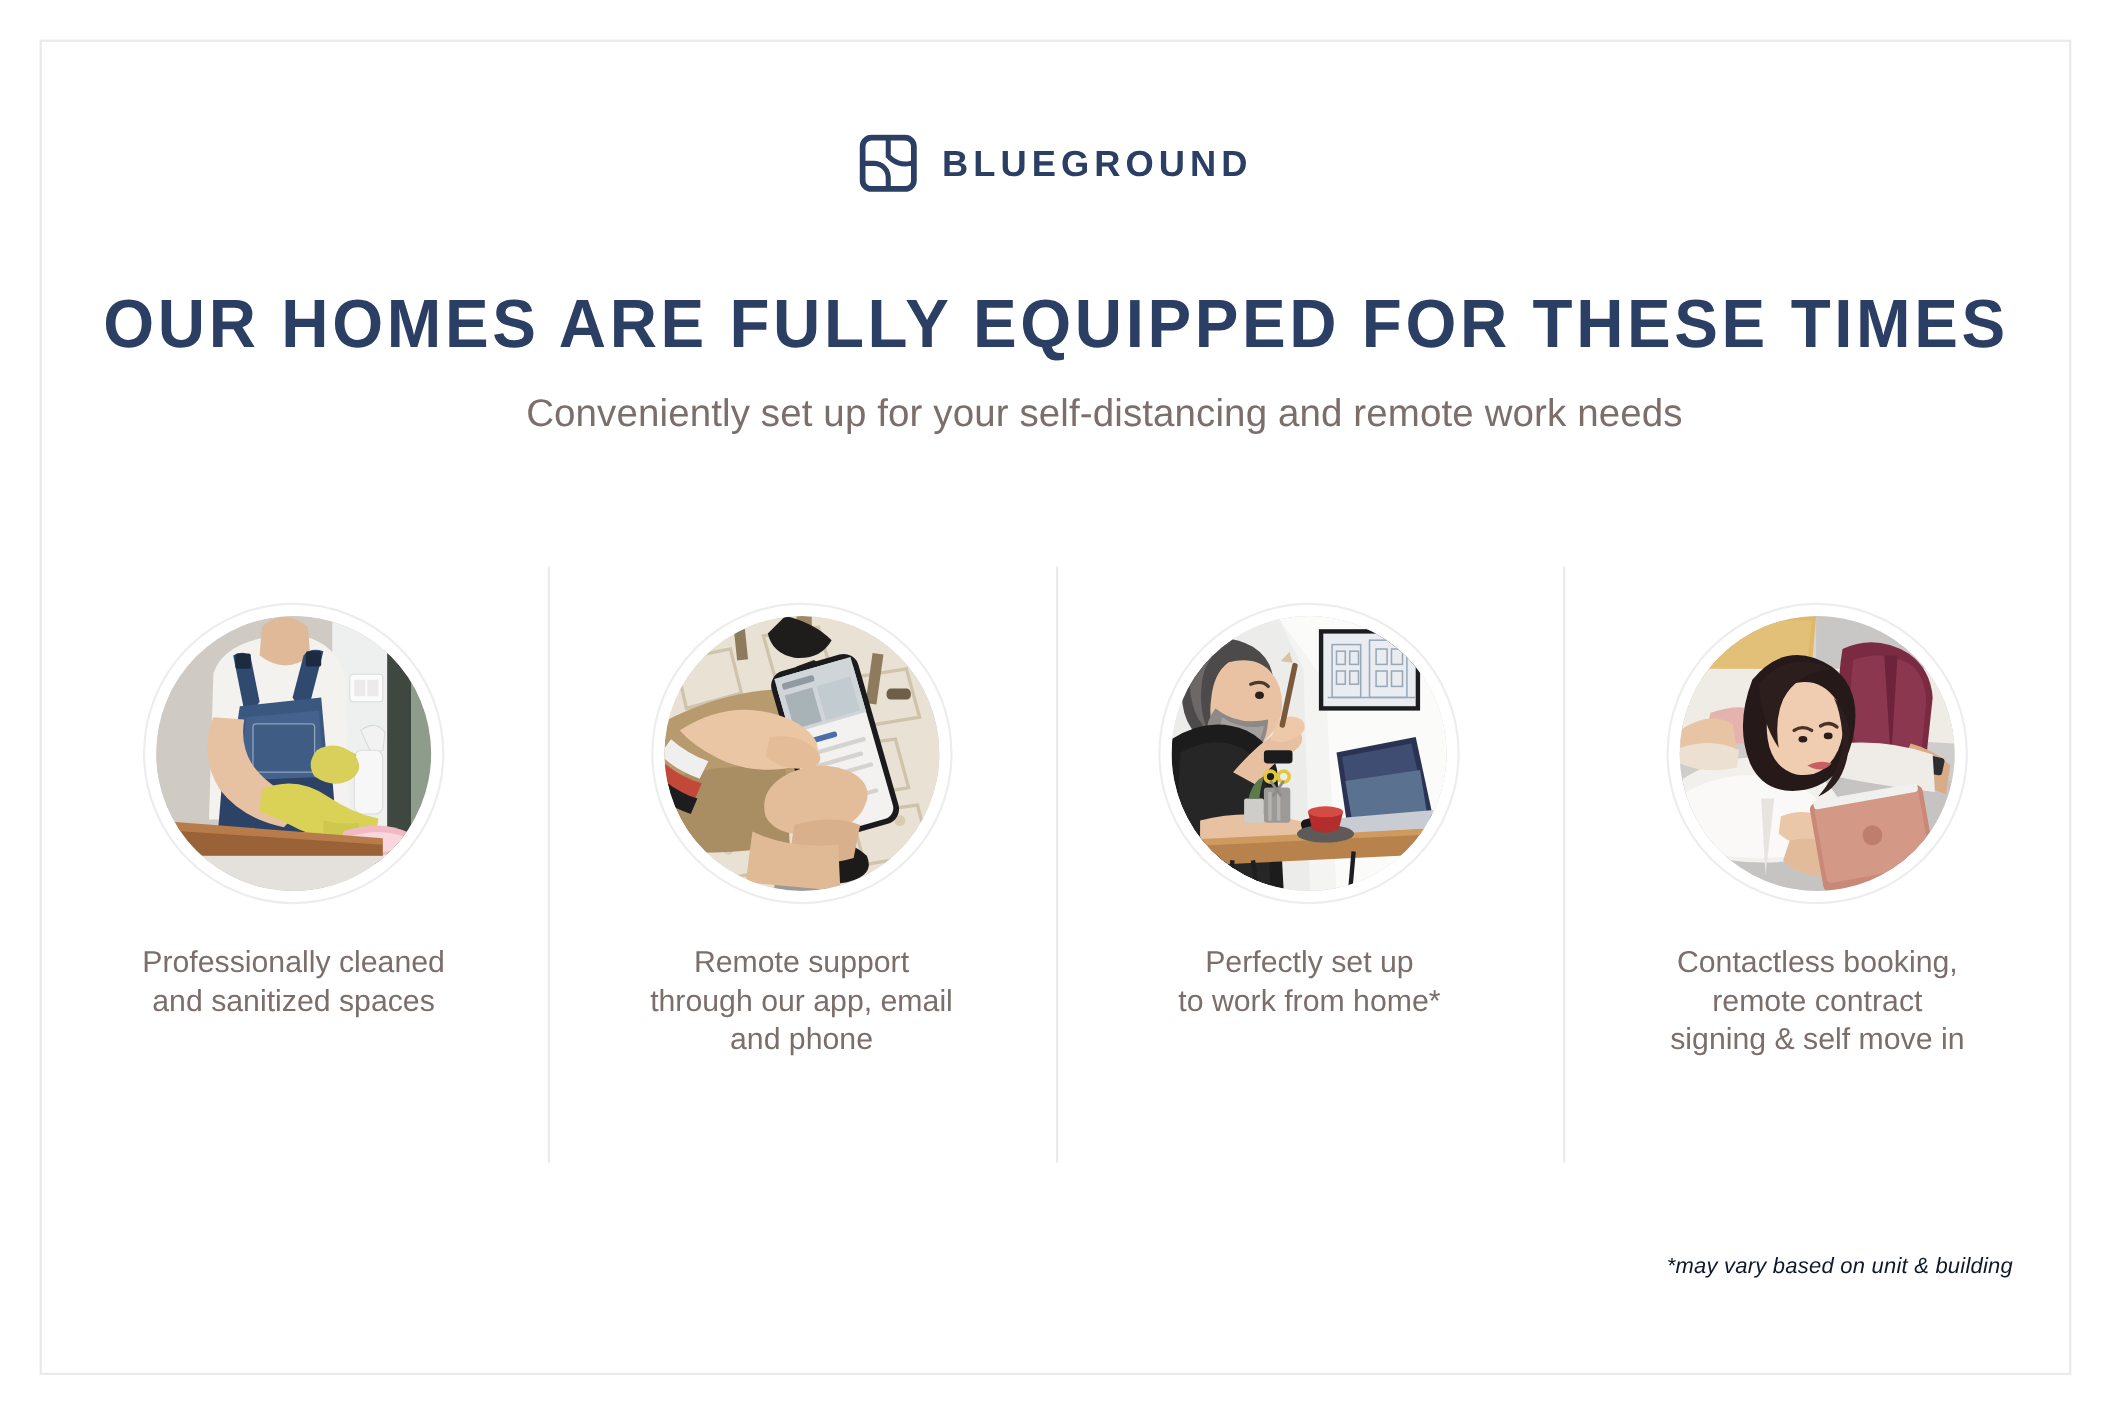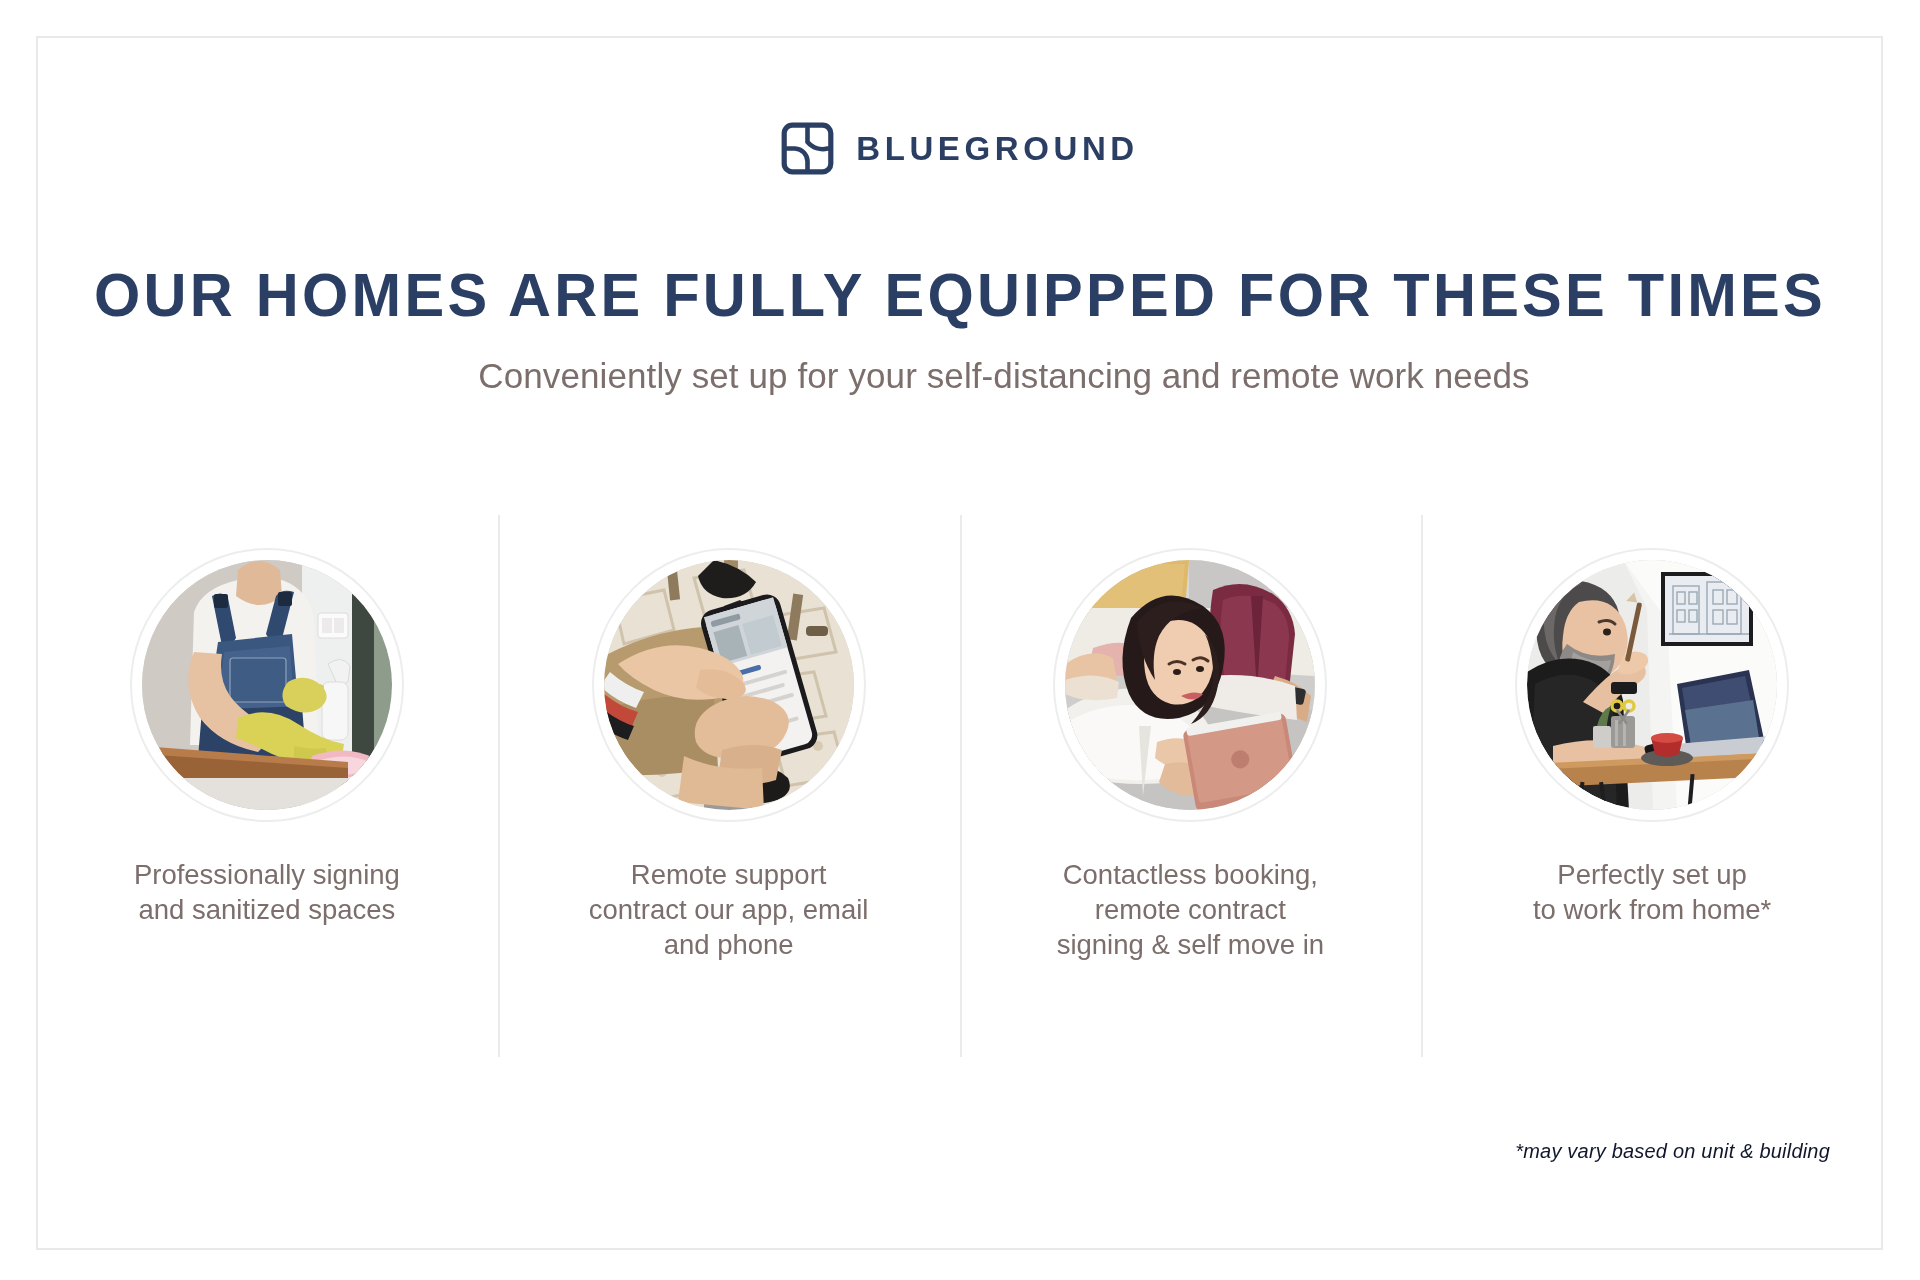--- a/index.html
+++ b/index.html
@@ -233,21 +233,21 @@
               <path d="M170 196 q34 -12 62 2 q-6 18 -30 20 q-24 2 -34 -8 z" fill="#f0b9c4"></path>
               <path d="M178 200 q28 -8 50 2 q-6 12 -26 13 q-18 1 -26 -7 z" fill="#f7d6dd"></path>
 
               <path d="M0 190 L206 206 L206 226 L0 216 Z" fill="#9a6337"></path>
               <path d="M0 186 L206 202 L206 208 L0 194 Z" fill="#b87c4a"></path>
               <rect x="0" y="218" width="250" height="32" fill="#e4e0db"></rect>
             </g>
           </svg>
         </div>
       </div>
-      <div class="caption">Professionally signing
+      <div class="caption">Professionally cleaned
 and sanitized spaces</div>
     </div>
 
     <div class="feature">
       <div class="photo-ring">
         <div class="photo">
           <svg viewBox="0 0 250 250" xmlns="http://www.w3.org/2000/svg">
             <defs>
               <clipPath id="c2">
                   <circle cx="125" cy="125" r="125"></circle>
@@ -308,88 +308,22 @@
               <path d="M96 110 q28 -4 44 14 q6 10 -8 14 q-22 4 -40 -10 z" fill="#e4bc97"></path>
 
               <path d="M6 112 q16 14 34 20 l-8 16 q-22 -8 -36 -22 z" fill="#efefef"></path>
               <path d="M0 134 q18 14 34 18 l-6 14 q-20 -6 -34 -18 z" fill="#c2483a"></path>
               <path d="M0 150 q16 12 30 16 l-6 14 q-18 -6 -30 -16 z" fill="#1d1d1f"></path>
             </g>
           </svg>
         </div>
       </div>
       <div class="caption">Remote support
-contract our app, email
+through our app, email
 and phone</div>
-    </div>
-
-    <div class="feature">
-      <div class="photo-ring">
-        <div class="photo">
-          <svg viewBox="0 0 250 250" xmlns="http://www.w3.org/2000/svg">
-            <defs>
-              <clipPath id="c3">
-                  <circle cx="125" cy="125" r="125"></circle>
-                </clipPath>
-            </defs>
-            <g clip-path="url(#c3)">
-              <rect x="0" y="0" width="250" height="250" fill="#d9d7d6"></rect>
-
-              <path d="M14 0 L124 0 L120 48 L18 58 Z" fill="#dfb968"></path>
-              <path d="M18 4 L120 4 L116 44 L22 52 Z" fill="#e3c078"></path>
-              <rect x="124" y="0" width="126" height="62" fill="#c9c7c6"></rect>
-
-              <rect x="0" y="48" width="250" height="120" fill="#efece6"></rect>
-              <path d="M0 120 q80 -14 250 -4 l0 134 L0 250 Z" fill="#cfcdcb"></path>
-              <path d="M0 150 q90 -12 250 0 l0 100 L0 250 Z" fill="#c6c4c2"></path>
-
-              <path d="M28 88 q34 -12 52 4 l-4 20 q-30 10 -52 -6 z" fill="#e4b3ae"></path>
-
-              <path d="M148 30 q30 -14 60 4 q20 14 22 40 l-6 56 q-38 12 -74 -6 q-10 -46 -2 -94 z" fill="#7a2b42"></path>
-              <path d="M158 40 q26 -10 52 4 q14 12 14 34 l-4 44 q-30 10 -60 -4 q-8 -40 -2 -78 z" fill="#8c3750"></path>
-              <path d="M186 36 l6 96 l6 -96 z" fill="#6d2339"></path>
-              <path d="M210 116 q22 6 36 20 l-4 26 q-28 -10 -42 -24 z" fill="#d8ac86"></path>
-              <rect x="206" y="126" width="34" height="16" rx="3" fill="#2e2e30" transform="rotate(12 223 134)"></rect>
-              <path d="M146 116 q44 -4 84 10 l2 34 q-52 -6 -90 -14 z" fill="#efece8"></path>
-
-              <path d="M0 150 q44 -30 96 -18 q34 8 48 34 l-6 50 q-70 18 -138 -4 z" fill="#f2f0ec"></path>
-              <path d="M6 160 q40 -22 84 -12 q30 8 42 28 l-4 38 q-66 14 -124 -4 z" fill="#faf9f7"></path>
-              <path d="M74 166 l4 70 l8 -70 z" fill="#e7e4df"></path>
-
-              <path d="M0 104 q26 -18 48 -6 l4 22 q-28 12 -52 4 z" fill="#e8c3a4"></path>
-              <path d="M0 120 q30 -10 54 2 l-2 16 q-30 6 -52 -4 z" fill="#ece0d2"></path>
-
-              <path d="M66 58 q32 -38 72 -12 q28 20 20 62 q-8 42 -44 50 q-36 6 -50 -24 q-14 -34 2 -76 z" fill="#26191a"></path>
-
-              <path d="M90 66 q34 -16 52 10 q12 22 2 46 q-12 26 -38 22 q-22 -6 -26 -32 q-4 -28 10 -46 z" fill="#f0cdb0"></path>
-              <path d="M104 104 q8 -5 16 0" stroke="#4a3226" stroke-width="3" fill="none" stroke-linecap="round"></path>
-              <path d="M128 100 q8 -5 15 1" stroke="#4a3226" stroke-width="3" fill="none" stroke-linecap="round"></path>
-              <ellipse cx="112" cy="112" rx="4" ry="3" fill="#2b1d17"></ellipse>
-              <ellipse cx="135" cy="109" rx="4" ry="3" fill="#2b1d17"></ellipse>
-              <path d="M116 136 q12 -6 22 -2 q-8 10 -22 2 z" fill="#c95f62"></path>
-
-              <path d="M72 62 q26 -32 66 -14 q-32 4 -44 28 q-8 18 -4 44 q-16 -24 -18 -58 z" fill="#2d1e1e"></path>
-              <path d="M140 74 q20 22 12 56 q-6 26 -26 34 q24 -28 22 -56 q-2 -22 -8 -34 z" fill="#2d1e1e"></path>
-
-              <path d="M92 182 q26 -10 48 6 q10 10 -2 18 q-26 10 -48 -8 z" fill="#eac7a8"></path>
-              <path d="M100 204 q26 -6 44 8 l-6 24 q-30 2 -44 -14 z" fill="#e2bb9a"></path>
-
-              <g transform="rotate(-10 172 204)">
-                <rect x="124" y="162" width="104" height="82" rx="6" fill="#c98878"></rect>
-                <rect x="128" y="166" width="96" height="70" rx="4" fill="#d39886"></rect>
-                <rect x="128" y="160" width="96" height="8" rx="3" fill="#f0f0ee"></rect>
-                <circle cx="176" cy="200" r="9" fill="#bd7e6f"></circle>
-              </g>
-            </g>
-          </svg>
-        </div>
-      </div>
-      <div class="caption">Contactless booking,
-remote contract
-signing &amp; self move in</div>
     </div>
 
     <div class="feature">
       <div class="photo-ring">
         <div class="photo">
           <svg viewBox="0 0 250 250" xmlns="http://www.w3.org/2000/svg">
             <defs>
               <clipPath id="c4">
                   <circle cx="125" cy="125" r="125"></circle>
                 </clipPath>
@@ -468,17 +402,83 @@
 
               <path d="M0 236 q30 -10 62 -2 l0 16 L0 250 Z" fill="#8e8d8b"></path>
             </g>
           </svg>
         </div>
       </div>
       <div class="caption">Perfectly set up
 to work from home*</div>
     </div>
 
+    <div class="feature">
+      <div class="photo-ring">
+        <div class="photo">
+          <svg viewBox="0 0 250 250" xmlns="http://www.w3.org/2000/svg">
+            <defs>
+              <clipPath id="c3">
+                  <circle cx="125" cy="125" r="125"></circle>
+                </clipPath>
+            </defs>
+            <g clip-path="url(#c3)">
+              <rect x="0" y="0" width="250" height="250" fill="#d9d7d6"></rect>
+
+              <path d="M14 0 L124 0 L120 48 L18 58 Z" fill="#dfb968"></path>
+              <path d="M18 4 L120 4 L116 44 L22 52 Z" fill="#e3c078"></path>
+              <rect x="124" y="0" width="126" height="62" fill="#c9c7c6"></rect>
+
+              <rect x="0" y="48" width="250" height="120" fill="#efece6"></rect>
+              <path d="M0 120 q80 -14 250 -4 l0 134 L0 250 Z" fill="#cfcdcb"></path>
+              <path d="M0 150 q90 -12 250 0 l0 100 L0 250 Z" fill="#c6c4c2"></path>
+
+              <path d="M28 88 q34 -12 52 4 l-4 20 q-30 10 -52 -6 z" fill="#e4b3ae"></path>
+
+              <path d="M148 30 q30 -14 60 4 q20 14 22 40 l-6 56 q-38 12 -74 -6 q-10 -46 -2 -94 z" fill="#7a2b42"></path>
+              <path d="M158 40 q26 -10 52 4 q14 12 14 34 l-4 44 q-30 10 -60 -4 q-8 -40 -2 -78 z" fill="#8c3750"></path>
+              <path d="M186 36 l6 96 l6 -96 z" fill="#6d2339"></path>
+              <path d="M210 116 q22 6 36 20 l-4 26 q-28 -10 -42 -24 z" fill="#d8ac86"></path>
+              <rect x="206" y="126" width="34" height="16" rx="3" fill="#2e2e30" transform="rotate(12 223 134)"></rect>
+              <path d="M146 116 q44 -4 84 10 l2 34 q-52 -6 -90 -14 z" fill="#efece8"></path>
+
+              <path d="M0 150 q44 -30 96 -18 q34 8 48 34 l-6 50 q-70 18 -138 -4 z" fill="#f2f0ec"></path>
+              <path d="M6 160 q40 -22 84 -12 q30 8 42 28 l-4 38 q-66 14 -124 -4 z" fill="#faf9f7"></path>
+              <path d="M74 166 l4 70 l8 -70 z" fill="#e7e4df"></path>
+
+              <path d="M0 104 q26 -18 48 -6 l4 22 q-28 12 -52 4 z" fill="#e8c3a4"></path>
+              <path d="M0 120 q30 -10 54 2 l-2 16 q-30 6 -52 -4 z" fill="#ece0d2"></path>
+
+              <path d="M66 58 q32 -38 72 -12 q28 20 20 62 q-8 42 -44 50 q-36 6 -50 -24 q-14 -34 2 -76 z" fill="#26191a"></path>
+
+              <path d="M90 66 q34 -16 52 10 q12 22 2 46 q-12 26 -38 22 q-22 -6 -26 -32 q-4 -28 10 -46 z" fill="#f0cdb0"></path>
+              <path d="M104 104 q8 -5 16 0" stroke="#4a3226" stroke-width="3" fill="none" stroke-linecap="round"></path>
+              <path d="M128 100 q8 -5 15 1" stroke="#4a3226" stroke-width="3" fill="none" stroke-linecap="round"></path>
+              <ellipse cx="112" cy="112" rx="4" ry="3" fill="#2b1d17"></ellipse>
+              <ellipse cx="135" cy="109" rx="4" ry="3" fill="#2b1d17"></ellipse>
+              <path d="M116 136 q12 -6 22 -2 q-8 10 -22 2 z" fill="#c95f62"></path>
+
+              <path d="M72 62 q26 -32 66 -14 q-32 4 -44 28 q-8 18 -4 44 q-16 -24 -18 -58 z" fill="#2d1e1e"></path>
+              <path d="M140 74 q20 22 12 56 q-6 26 -26 34 q24 -28 22 -56 q-2 -22 -8 -34 z" fill="#2d1e1e"></path>
+
+              <path d="M92 182 q26 -10 48 6 q10 10 -2 18 q-26 10 -48 -8 z" fill="#eac7a8"></path>
+              <path d="M100 204 q26 -6 44 8 l-6 24 q-30 2 -44 -14 z" fill="#e2bb9a"></path>
+
+              <g transform="rotate(-10 172 204)">
+                <rect x="124" y="162" width="104" height="82" rx="6" fill="#c98878"></rect>
+                <rect x="128" y="166" width="96" height="70" rx="4" fill="#d39886"></rect>
+                <rect x="128" y="160" width="96" height="8" rx="3" fill="#f0f0ee"></rect>
+                <circle cx="176" cy="200" r="9" fill="#bd7e6f"></circle>
+              </g>
+            </g>
+          </svg>
+        </div>
+      </div>
+      <div class="caption">Contactless booking,
+remote contract
+signing &amp; self move in</div>
+    </div>
+
   </div>
 
   <div class="footnote">*may vary based on unit &amp; building</div>
 
 </div>
 
 </body></html>

